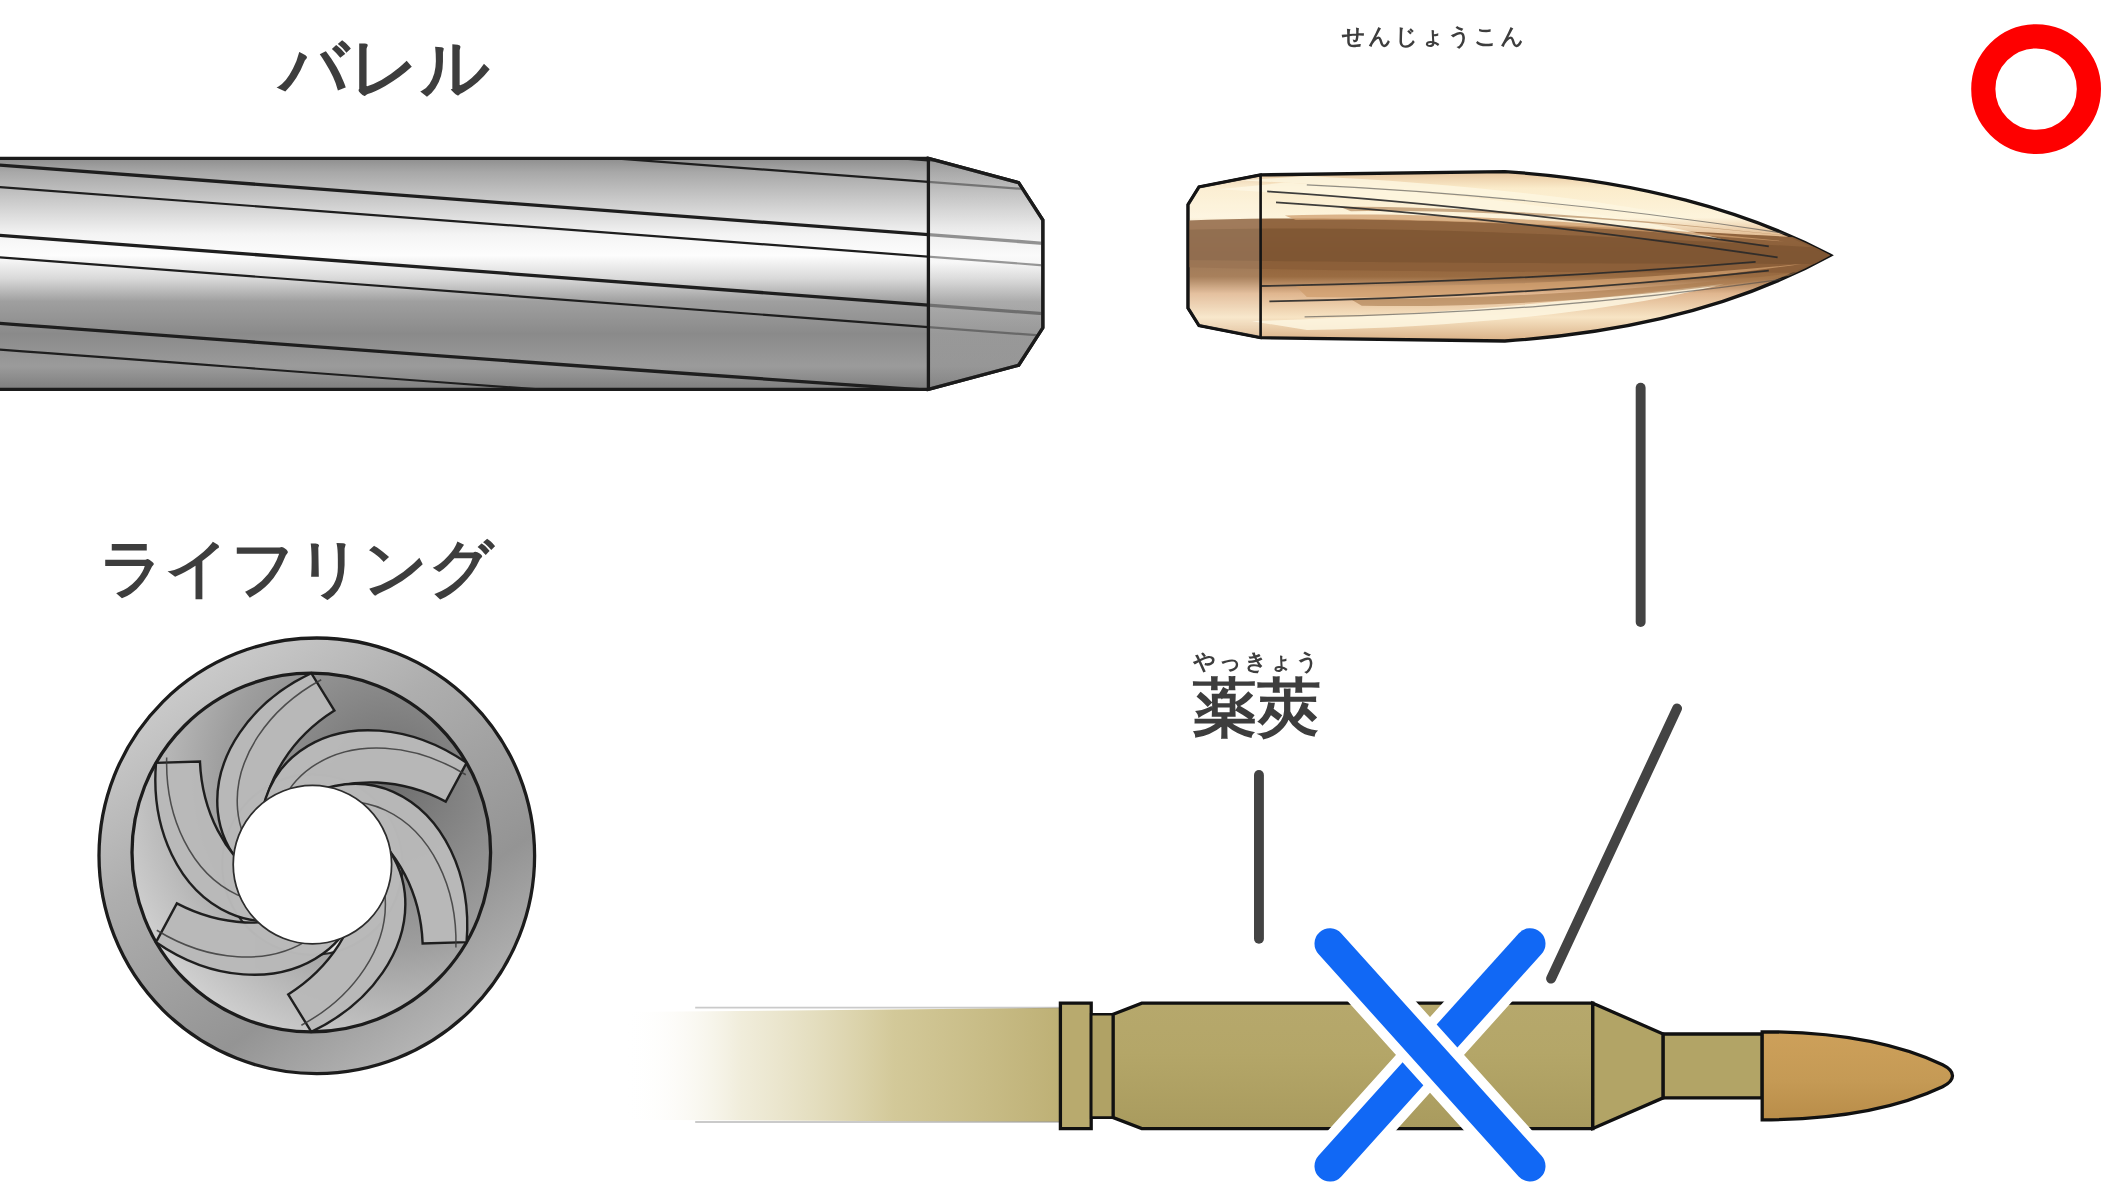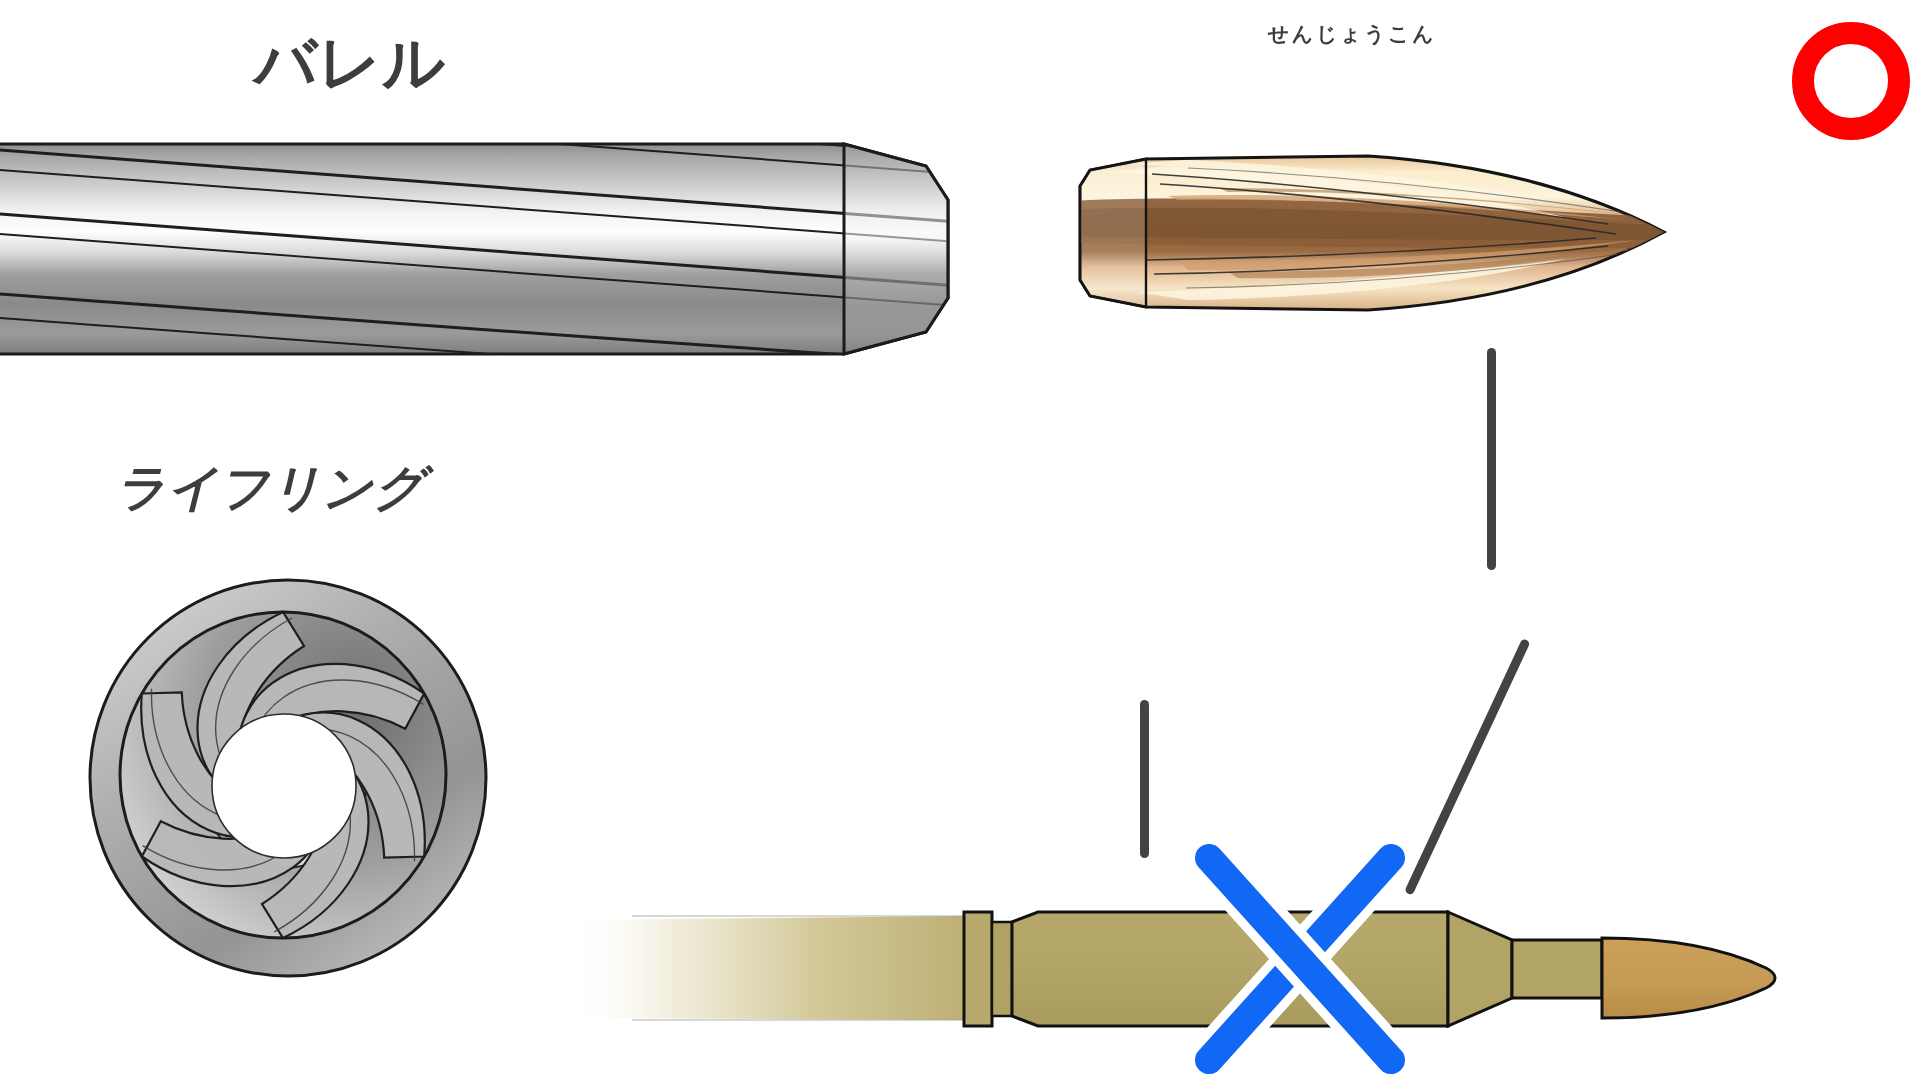--- a/index.html
+++ b/index.html
@@ -275,30 +275,34 @@
 
   <div class="leader" style="left:1522px;top:640px;width:9px;height:280px;transform-origin:50% 0;transform:rotate(25deg);"></div>
 
   <div class="leader" style="left:1140px;top:700px;width:9px;height:158px;"></div>
 
   <div class="label" style="left:200px;top:28px;width:300px;font-size:62px;">
     <span class="ruby"></span>
     <span class="main">バレル</span>
   </div>
 
-  <div class="label" style="left:60px;top:460px;width:420px;font-size:50px;font-style:italic;">
+  <div class="label" style="left:60px;top:484px;width:420px;font-size:58px;">
     <span class="ruby"></span>
     <span class="main">ライフリング</span>
   </div>
 
-  <div class="label" style="left:1092px;top:24px;width:520px;font-size:60px;">
+  <div class="label" style="left:1044px;top:24px;width:520px;font-size:60px;">
     <span class="ruby">せんじょうこん</span>
   </div>
 
 
+  <div class="label" style="left:988px;top:592px;width:310px;font-size:58px;">
+    <span class="ruby">やっきょう</span>
+    <span class="main">薬莢</span>
+  </div>
 
   <div class="circle-mark" style="left:1792px;top:22px;width:118px;height:118px;border-width:22px;"></div>
 
   <div class="x-mark" style="left:1175px;top:845px;width:250px;height:228px;">
     <i style="width:28px;height:300px;margin-left:-14px;margin-top:-150px;transform:rotate(42deg);"></i>
     <i style="width:28px;height:300px;margin-left:-14px;margin-top:-150px;transform:rotate(-42deg);"></i>
   </div>
 
 </div>
 

